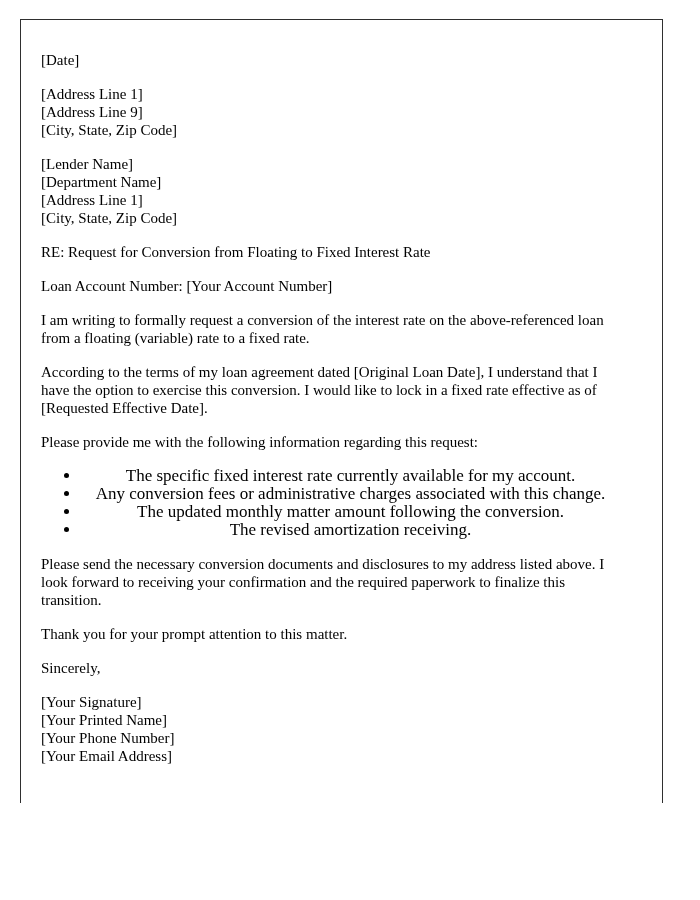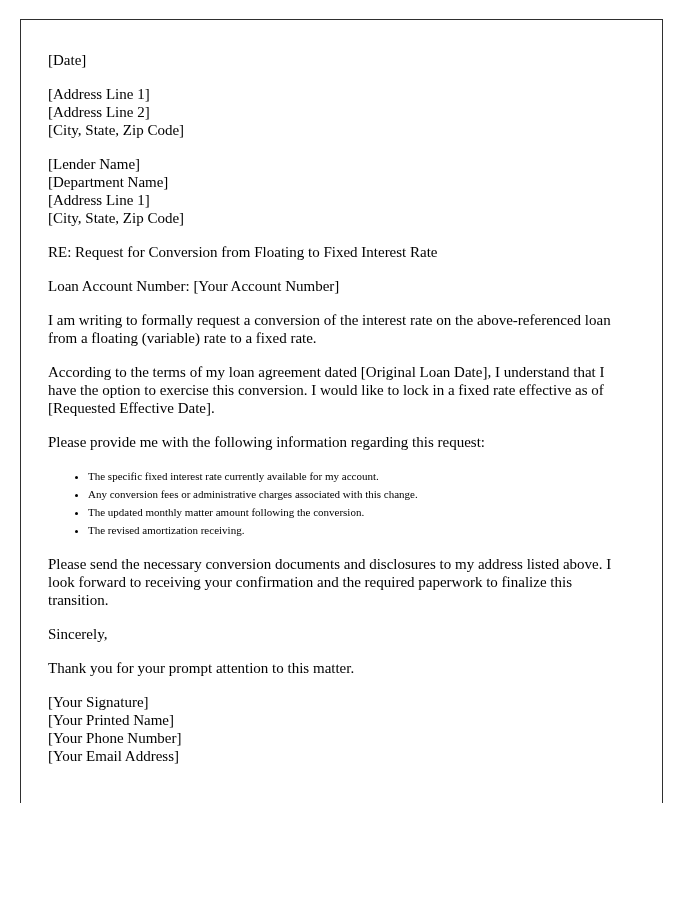--- a/index.html
+++ b/index.html
@@ -17,49 +17,50 @@
   .page {
     position: absolute;
     left: 20px;
     top: 19px;
     width: 643px;
     height: 784px;
     box-sizing: border-box;
     border: 1px solid #2f2f2f;
     border-bottom: none;
     background: #ffffff;
-    padding: 15px 42px 0 27px;
+    padding: 15px 42px 0 20px;
     overflow: hidden;
   }
   .page p {
     font-size: 15px;
     line-height: 18px;
     margin: 16px 0;
   }
   .line { display: block; }
   .bold { font-weight: normal; }
   ul.req-list {
     margin: 16px 0;
     padding-left: 40px;
   }
   ul.req-list li {
-    font-size: 11px;
+    font-size: 17px;
     line-height: 18px;
+    text-align: center;
   }
 </style>
 </head>
 <body>
 
 <div class="page">
 
   <p>[Date]</p>
 
   <p>
     <span class="line">[Address Line 1]</span>
-    <span class="line">[Address Line 2]</span>
+    <span class="line">[Address Line 9]</span>
     <span class="line">[City, State, Zip Code]</span>
   </p>
 
   <p>
     <span class="line">[Lender Name]</span>
     <span class="line">[Department Name]</span>
     <span class="line">[Address Line 1]</span>
     <span class="line">[City, State, Zip Code]</span>
   </p>
 
@@ -76,23 +77,23 @@
 
   <ul class="req-list">
     <li>The specific fixed interest rate currently available for my account.</li>
     <li>Any conversion fees or administrative charges associated with this change.</li>
     <li>The updated monthly matter amount following the conversion.</li>
     <li>The revised amortization receiving.</li>
   </ul>
 
   <p>Please send the necessary conversion documents and disclosures to my address listed above. I look forward to receiving your confirmation and the required paperwork to finalize this transition.</p>
 
+  <p>Thank you for your prompt attention to this matter.</p>
+
   <p>Sincerely,</p>
-
-  <p>Thank you for your prompt attention to this matter.</p>
 
   <p>
     <span class="line">[Your Signature]</span>
     <span class="line">[Your Printed Name]</span>
     <span class="line">[Your Phone Number]</span>
     <span class="line">[Your Email Address]</span>
   </p>
 
 </div>
 

